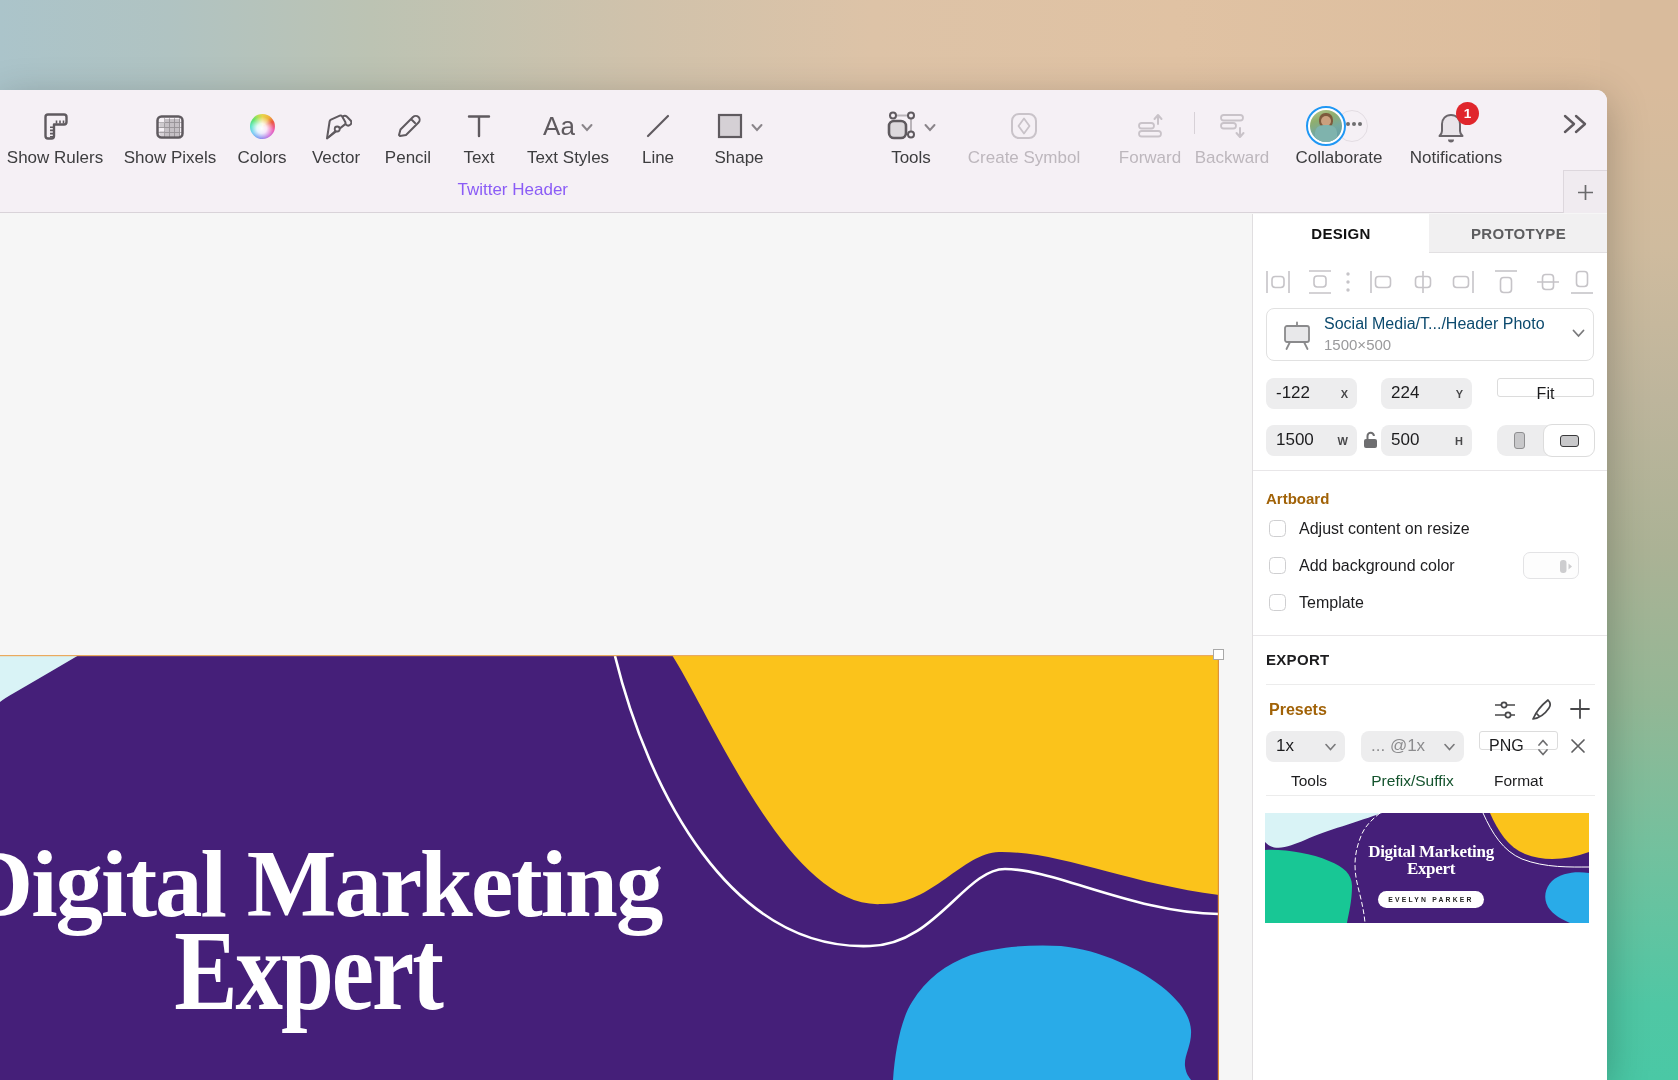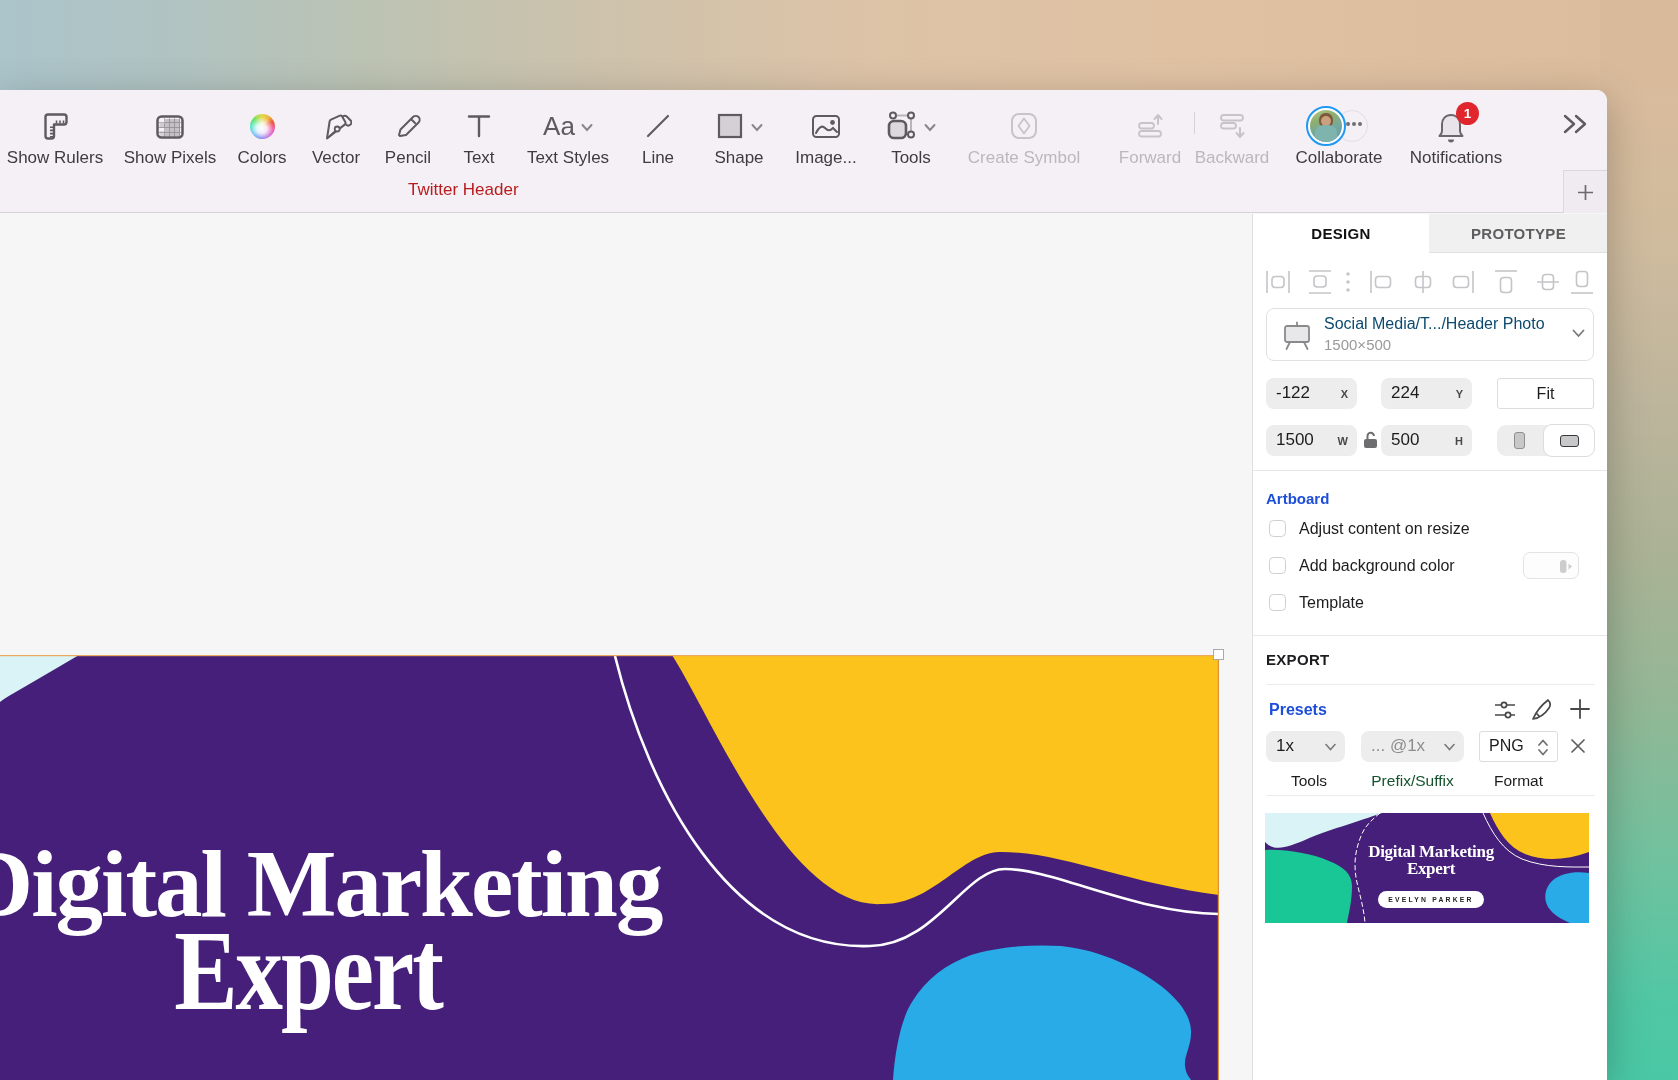--- a/index.html
+++ b/index.html
@@ -16,46 +16,46 @@
   
   #window { left:0; top:90px; width:1607px; height:990px; border-radius:0 11px 0 0;
     background:#f6f6f6; overflow:hidden; box-shadow:0 10px 40px rgba(0,0,0,.25);}
 
   
   #toolbar { left:0; top:0; width:1607px; height:123px; background:#f5f0f5; border-bottom:1px solid #d9d3d9; }
   .titem { position:absolute; top:14px; text-align:center; }
   .ticon { position:relative; height:44px; display:flex; align-items:center; justify-content:center; }
   .tlabel { font-size:17px; color:#3d3d3f; margin-top:0px; white-space:nowrap; }
   .disabled .tlabel { color:#bdb7bd; }
-  #wintitle { left:408px; top:90px; width:160px; text-align:left; font-size:17px; color:#b91c1c; }
+  #wintitle { left:408px; top:90px; width:160px; text-align:right; font-size:17px; color:#8b5cf6; }
   #plusbox { left:1563px; top:80px; width:44px; height:43px; background:#f0ebf0;
      border-left:1px solid #ddd7dd; border-top:1px solid #ddd7dd;
      display:flex; align-items:center; justify-content:center;}
 
   
   #canvas { left:0; top:124px; width:1252px; height:866px; background:#f6f6f6; }
   #artboard { left:0; top:441px; width:1219px; height:425px; }
   #handle { left:1213px; top:435px; width:11px; height:11px; background:#fff; border:1px solid #a9a9a9; }
 
   
   #sidebar { left:1252px; top:124px; width:355px; height:866px; background:#fff; border-left:1px solid #e0dee0; }
   #tab-design { position:absolute; left:0; top:0; width:176px; height:39px; background:#fff;
      font-weight:bold; font-size:15px; color:#111; display:flex; align-items:center; justify-content:center; letter-spacing:.3px;}
   #tab-proto { position:absolute; left:176px; top:0; width:179px; height:39px; background:#f1f0f1; border-bottom:1px solid #e2e0e2;
      font-weight:bold; font-size:15px; color:#5d5d5f; display:flex; align-items:center; justify-content:center; letter-spacing:.3px;}
   .field { position:absolute; height:31px; background:#ededee; border-radius:8px; }
   .field .val { position:absolute; left:10px; top:5px; font-size:17px; color:#1c1c1e; }
   .field .unit { position:absolute; font-size:11px; font-weight:bold; color:#48484a; top:10px; }
-  .whitebtn { position:absolute; height:31px; background:#fff; border:1px solid #dcdcdc; border-radius:3px; }
+  .whitebtn { position:absolute; height:19px; background:#fff; border:1px solid #dcdcdc; border-radius:3px; }
   .seprule { position:absolute; left:0px; width:355px; height:1px; background:#e8e6e8; }
   .seprule2 { position:absolute; left:13px; width:329px; height:1px; background:#ececec; }
   .checkrow { position:absolute; left:16px; }
   .checkbox { position:absolute; width:17px; height:17px; border:1.5px solid #cfcfd1; border-radius:4.5px; background:#fff; }
   .checklabel { position:absolute; left:30px; top:0px; font-size:16px; color:#1d1d1f; white-space:nowrap; }
-  .slabel { font-size:15px; color:#1d4ed8; font-weight:bold; }
+  .slabel { font-size:15px; color:#a16207; font-weight:bold; }
 
   svg { display:block; }
 </style>
 </head>
 <body>
 <div id="stage">
   <div id="desk-top" class="abs"></div>
   <div id="desk-right" class="abs"></div>
 
   <div id="window" class="abs">
@@ -139,30 +139,20 @@
         <div class="titem " style="left:669px;width:140px;">
      <div class="ticon">
             <svg width="30" height="30" viewBox="0 0 30 30">
               <rect x="4" y="4" width="22" height="22" fill="#d5d0d5" stroke="#5f5a5f" stroke-width="2.2"></rect>
             </svg>
             <svg style="margin-left:6px;margin-top:2px;" width="12" height="9" viewBox="0 0 12 9">
               <path d="M1.5,2 L6,7 L10.5,2" fill="none" stroke="#8a858a" stroke-width="2" stroke-linecap="round"></path>
             </svg>
           </div>
      <div class="tlabel">Shape</div>
-        </div>
-        <div class="titem " style="left:756px;width:140px;">
-     <div class="ticon">
-            <svg width="32" height="30" viewBox="0 0 32 30">
-              <rect x="3" y="5" width="26" height="21" rx="3.5" fill="none" stroke="#5f5a5f" stroke-width="2"></rect>
-              <circle cx="22.5" cy="11.5" r="2.4" fill="#5f5a5f"></circle>
-              <path d="M6,22 C9,16 12,14 15,17 C18,20 20,20 23,17 L27,21" fill="none" stroke="#5f5a5f" stroke-width="2" stroke-linecap="round"></path>
-            </svg>
-          </div>
-     <div class="tlabel">Image...</div>
         </div>
         <div class="titem " style="left:841px;width:140px;">
      <div class="ticon">
             <svg width="32" height="32" viewBox="0 0 32 32">
               <path d="M10.5,5.5 H21.5 M25,9 V21" stroke="#b9b4b9" stroke-width="2"></path>
               <rect x="3" y="11" width="17" height="17" rx="5" fill="#dcd8dc" stroke="#5f5a5f" stroke-width="2.6"></rect>
               <circle cx="7" cy="5.5" r="3" fill="#f5f0f5" stroke="#5f5a5f" stroke-width="2"></circle>
               <circle cx="25" cy="5.5" r="3" fill="#f5f0f5" stroke="#5f5a5f" stroke-width="2"></circle>
               <circle cx="25" cy="24.5" r="3" fill="#f5f0f5" stroke="#5f5a5f" stroke-width="2"></circle>
             </svg>

